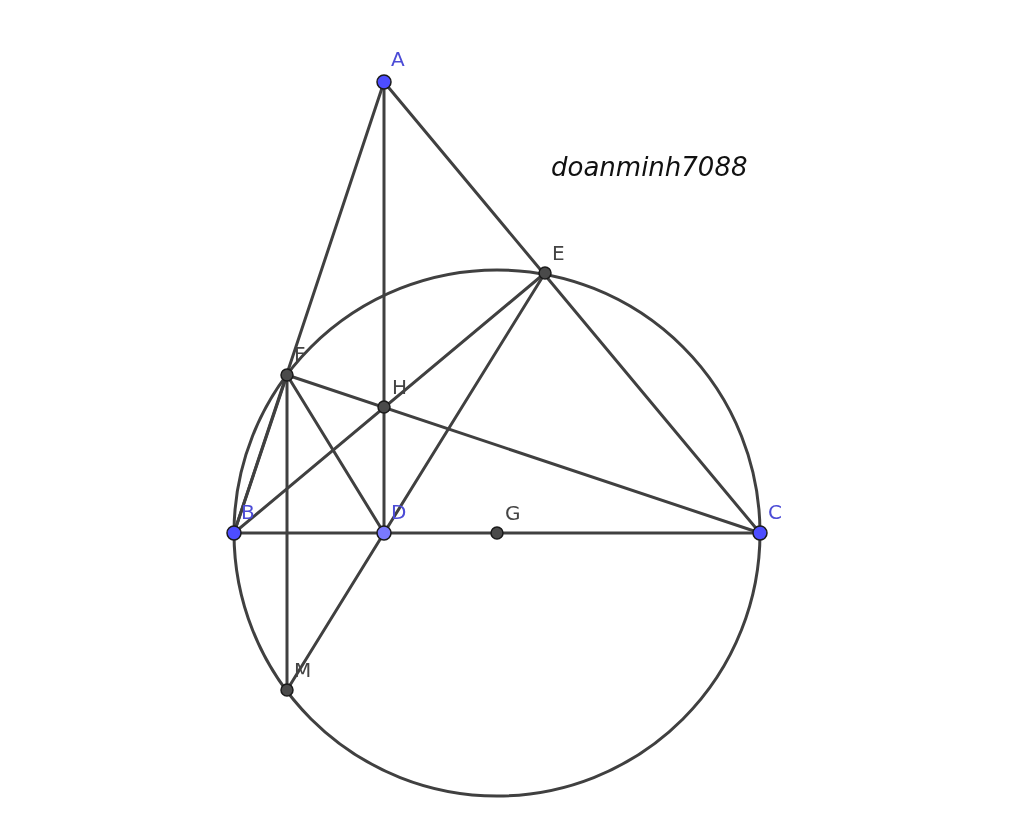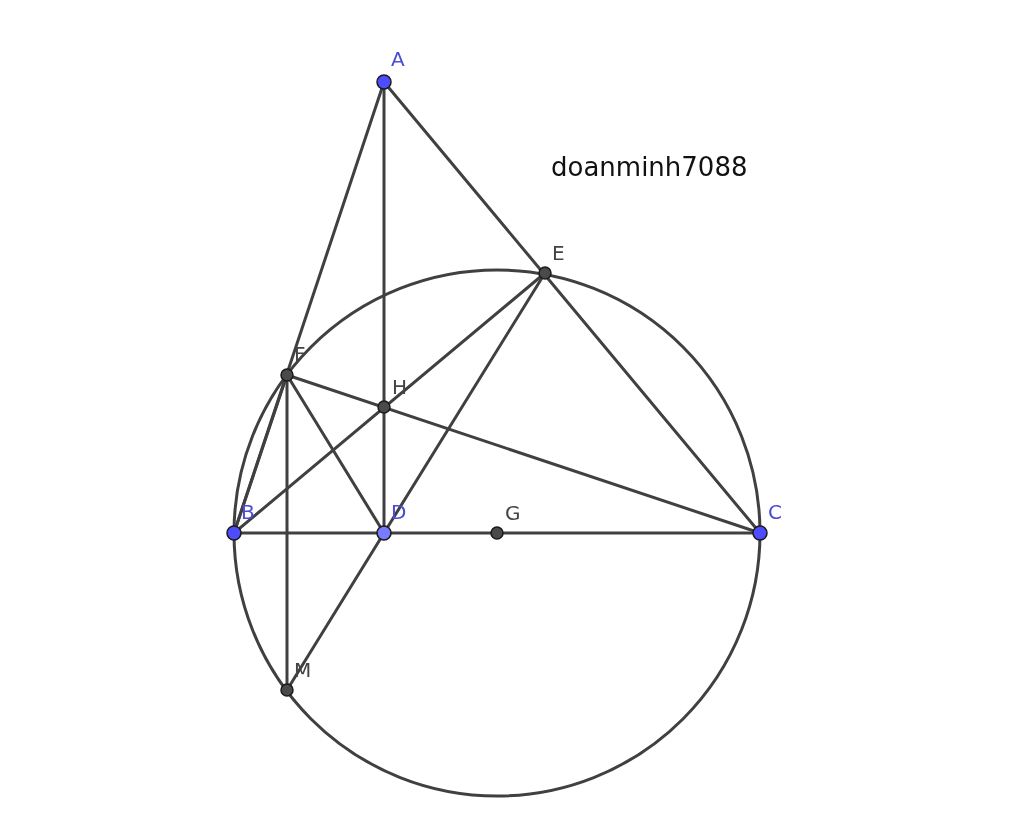--- a/index.html
+++ b/index.html
@@ -1,21 +1,21 @@
 <!DOCTYPE html>
 <html><head>
 <meta charset="utf-8">
 <style>
   html, body { margin:0; padding:0; background:#ffffff; }
   body { width:1024px; height:816px; position:relative; overflow:hidden; font-family:"DejaVu Sans", sans-serif; }
   #canvas { position:absolute; left:0; top:0; width:1024px; height:816px; }
   .lbl { position:absolute; font-family:"DejaVu Sans", sans-serif; font-size:20px; line-height:1; }
   .lbl.free { color:#4b4bd6; }
   .lbl.dep { color:#444444; }
-  .watermark { position:absolute; left:551px; top:152px; font-family:"DejaVu Sans", sans-serif; font-size:26px; color:#111; }
+  .watermark { position:absolute; left:551px; top:152px; font-family:"DejaVu Sans", sans-serif; font-size:26px; color:#111;font-style:italic; }
 </style>
 </head>
 <body>
 
 <svg id="canvas" viewBox="0 0 1024 816" xmlns="http://www.w3.org/2000/svg">
   <circle cx="497" cy="533" r="263" fill="none" stroke="#404040" stroke-width="3"></circle>
   <g stroke="#404040" stroke-width="3" stroke-linecap="round">
     <line x1="384" y1="82" x2="234" y2="533"></line>
     <line x1="384" y1="82" x2="760" y2="533"></line>
     <line x1="384" y1="82" x2="384" y2="533"></line>

